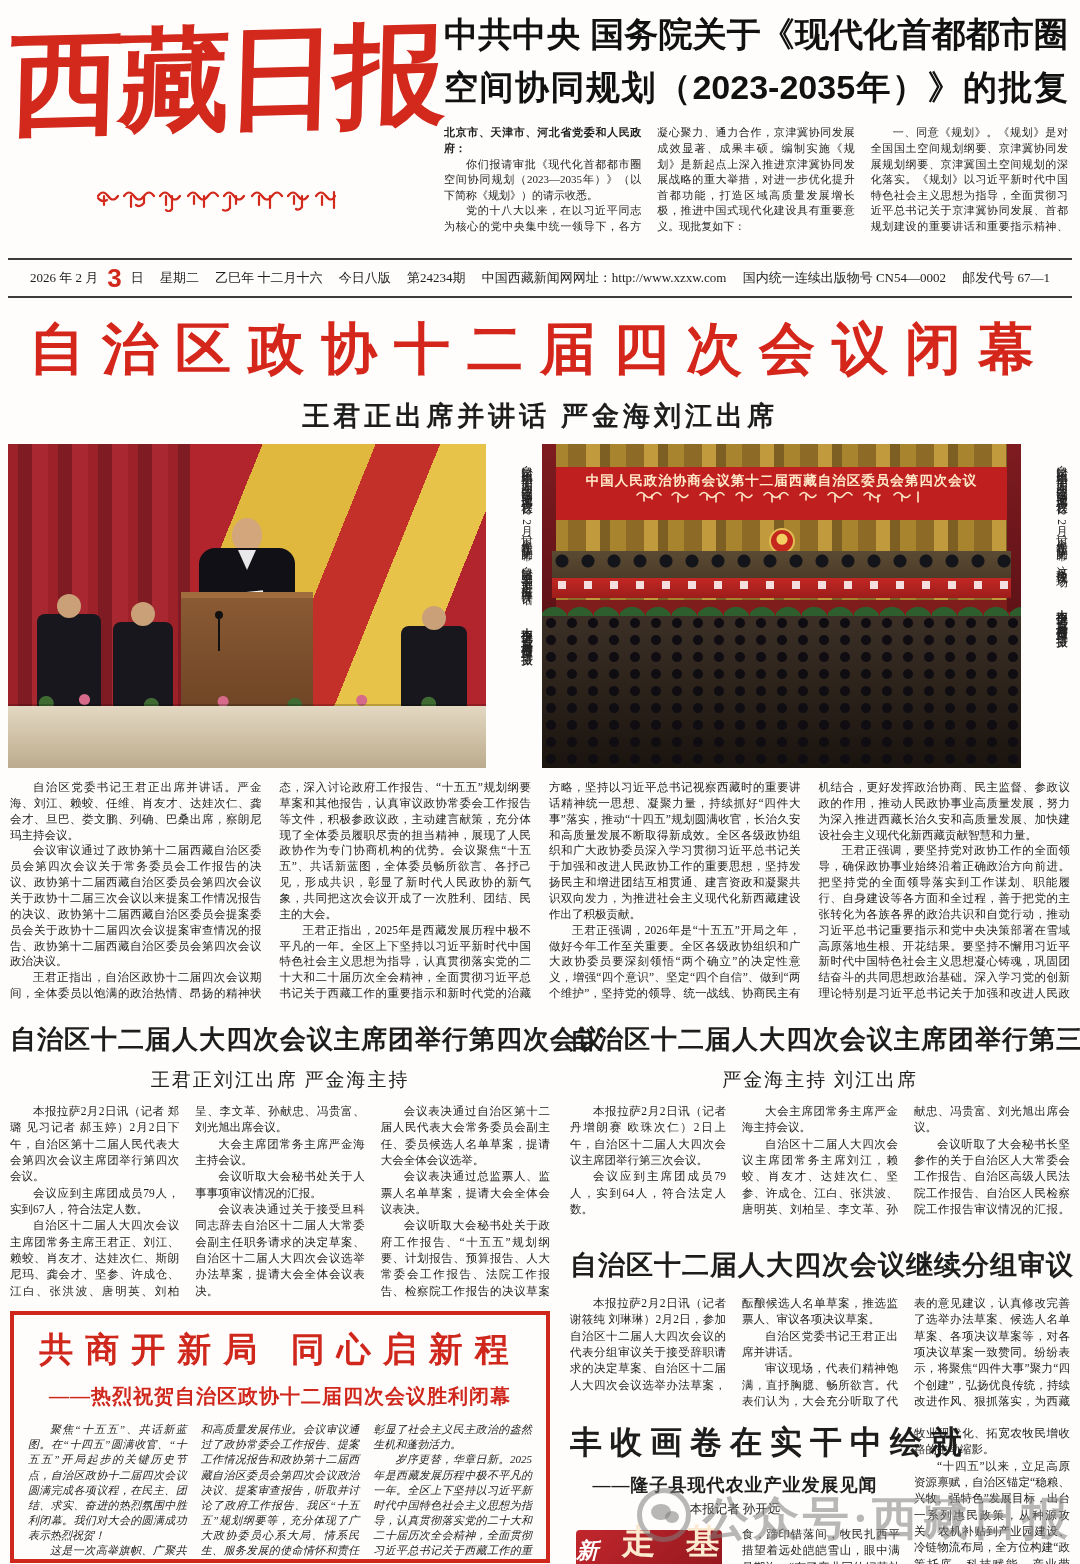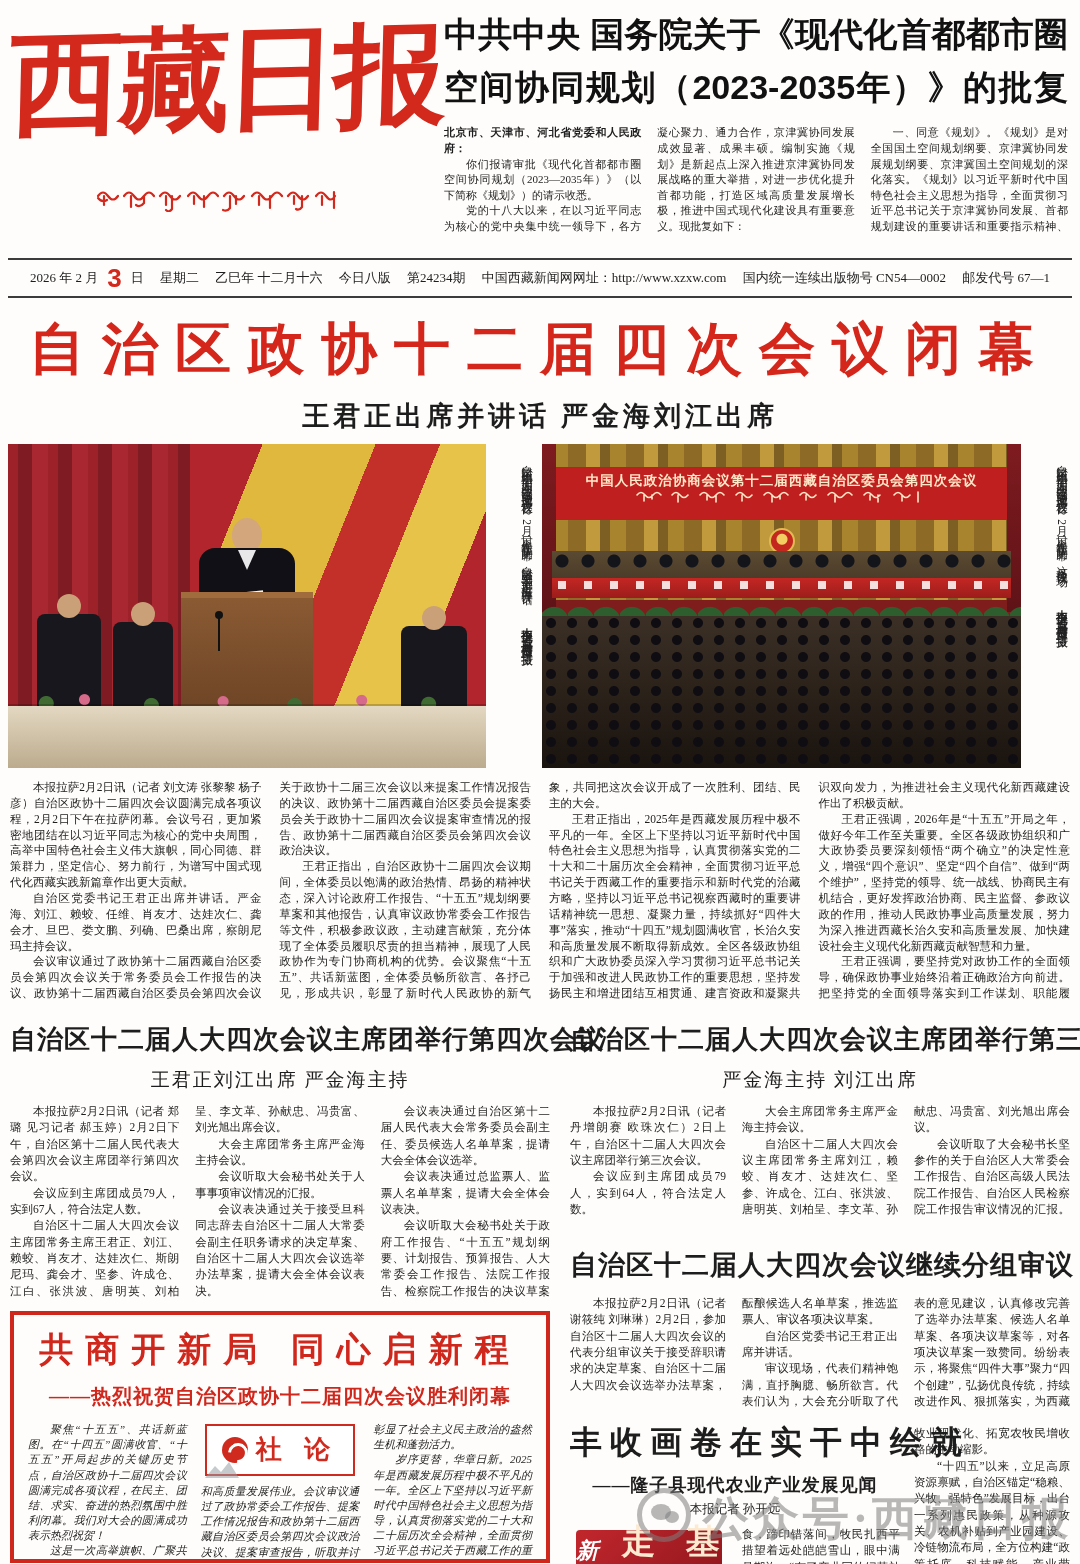--- a/index.html
+++ b/index.html
@@ -306,21 +306,20 @@
       <div class="pr-plants"></div>
       <div class="pr-audience"></div>
     </div>
     <div class="vcap">
       <span>自治区政协十二届四次会议圆满完成各项议程，2月2日下午在拉萨闭幕。这是会议现场。</span>
       <span class="vcap-credit">本报记者 旦增西旦 摄</span>
     </div>
   </div>
 
   <div class="lead-body col-paras">
-      <p>本报拉萨2月2日讯（记者 刘文涛 张黎黎 杨子彦）自治区政协十二届四次会议圆满完成各项议程，2月2日下午在拉萨闭幕。会议号召，更加紧密地团结在以习近平同志为核心的党中央周围，高举中国特色社会主义伟大旗帜，同心同德、群策群力，坚定信心、努力前行，为谱写中国式现代化西藏实践新篇章作出更大贡献。</p>
       <p>自治区党委书记王君正出席并讲话。严金海、刘江、赖蛟、任维、肖友才、达娃次仁、龚会才、旦巴、娄文鹏、列确、巴桑出席，察朗尼玛主持会议。</p>
       <p>会议审议通过了政协第十二届西藏自治区委员会第四次会议关于常务委员会工作报告的决议、政协第十二届西藏自治区委员会第四次会议关于政协十二届三次会议以来提案工作情况报告的决议、政协第十二届西藏自治区委员会提案委员会关于政协十二届四次会议提案审查情况的报告、政协第十二届西藏自治区委员会第四次会议政治决议。</p>
       <p>王君正指出，自治区政协十二届四次会议期间，全体委员以饱满的政治热情、昂扬的精神状态，深入讨论政府工作报告、“十五五”规划纲要草案和其他报告，认真审议政协常委会工作报告等文件，积极参政议政，主动建言献策，充分体现了全体委员履职尽责的担当精神，展现了人民政协作为专门协商机构的优势。会议聚焦“十五五”、共话新蓝图，全体委员畅所欲言、各抒己见，形成共识，彰显了新时代人民政协的新气象，共同把这次会议开成了一次胜利、团结、民主的大会。</p>
       <p>王君正指出，2025年是西藏发展历程中极不平凡的一年。全区上下坚持以习近平新时代中国特色社会主义思想为指导，认真贯彻落实党的二十大和二十届历次全会精神，全面贯彻习近平总书记关于西藏工作的重要指示和新时代党的治藏方略，坚持以习近平总书记视察西藏时的重要讲话精神统一思想、凝聚力量，持续抓好“四件大事”落实，推动“十四五”规划圆满收官，长治久安和高质量发展不断取得新成效。全区各级政协组织和广大政协委员深入学习贯彻习近平总书记关于加强和改进人民政协工作的重要思想，坚持发扬民主和增进团结互相贯通、建言资政和凝聚共识双向发力，为推进社会主义现代化新西藏建设作出了积极贡献。</p>
       <p>王君正强调，2026年是“十五五”开局之年，做好今年工作至关重要。全区各级政协组织和广大政协委员要深刻领悟“两个确立”的决定性意义，增强“四个意识”、坚定“四个自信”、做到“两个维护”，坚持党的领导、统一战线、协商民主有机结合，更好发挥政治协商、民主监督、参政议政的作用，推动人民政协事业高质量发展，努力为深入推进西藏长治久安和高质量发展、加快建设社会主义现代化新西藏贡献智慧和力量。</p>
       <p>王君正强调，要坚持党对政协工作的全面领导，确保政协事业始终沿着正确政治方向前进。把坚持党的全面领导落实到工作谋划、职能履行、自身建设等各方面和全过程，善于把党的主张转化为各族各界的政治共识和自觉行动，推动习近平总书记重要指示和党中央决策部署在雪域高原落地生根、开花结果。要坚持不懈用习近平新时代中国特色社会主义思想凝心铸魂，巩固团结奋斗的共同思想政治基础。深入学习党的创新理论特别是习近平总书记关于加强和改进人民政协工作的重要思想，自觉用以武装头脑，推动各族各界人士进一步实现政治上团结合作、思想上共同进步、行动上步调一致。要紧紧围绕党委中心工作履职尽责，积极为建设社会主义现代化新西藏献计出力。坚持把政协工作置于西藏工作大局中思考谋划推动，围绕“四件大事”落实、“十五五”规划实施，深入推进协商议政，提出有针对性、可操作性的对策建议，着力加强民主监督，切实做到协商有方、监督有力、参政有为。(下转第二版)</p>
     </div>
 
   <div class="mid">
 
@@ -341,27 +340,20 @@
 
       <div class="editorial">
         <div class="ed-headline hei">共商开新局  同心启新程</div>
         <div class="ed-subhead">——热烈祝贺自治区政协十二届四次会议胜利闭幕</div>
         <div class="ed-cols">
           <div class="ed-col col-paras">
               <p>聚焦“十五五”、共话新蓝图。在“十四五”圆满收官、“十五五”开局起步的关键历史节点，自治区政协十二届四次会议圆满完成各项议程，在民主、团结、求实、奋进的热烈氛围中胜利闭幕。我们对大会的圆满成功表示热烈祝贺！</p>
               <p>这是一次高举旗帜、广聚共识的大会，是一次求真务实、团结奋进的大会。会议期间，王君正等自治区领导深入各界别小组亲切看望委员，与委员们协商交流，深入听取大家意见和建议。广大政协委员以饱满的政治热情和高度负责的态度，深入协商议政、积极建言献策、广泛凝聚共识，共襄长治久安</p>
             </div>
           <div class="ed-col">
-            <div class="shelun-badge">
-              <svg class="shelun-mtn" width="40" height="18" viewBox="0 0 40 18">
-                <path d="M0 18 L10 6 L16 12 L24 2 L34 18 Z" fill="#9aa0a6"></path>
-              </svg>
-              <span class="shelun-logo"></span>
-              <span class="shelun-text">社 论</span>
-            </div>
             <div class="col-paras cont-first">
                 <p>和高质量发展伟业。会议审议通过了政协常委会工作报告、提案工作情况报告和政协第十二届西藏自治区委员会第四次会议政治决议、提案审查报告，听取并讨论了政府工作报告、我区“十五五”规划纲要等，充分体现了广大政协委员心系大局、情系民生、服务发展的使命情怀和责任担当，展示了政协委员爱党、爱国、爱社会主义的家国情怀，</p>
               </div>
           </div>
           <div class="ed-col">
             <div class="col-paras cont-first">
                 <p>彰显了社会主义民主政治的盎然生机和蓬勃活力。</p>
                 <p>岁序更替，华章日新。2025年是西藏发展历程中极不平凡的一年。全区上下坚持以习近平新时代中国特色社会主义思想为指导，认真贯彻落实党的二十大和二十届历次全会精神，全面贯彻习近平总书记关于西藏工作的重要指示和新时代党的治藏方略，坚持以习近平总书记视察西藏时的重要讲话精神统一思想、凝聚力量，持续抓好“四件大事”落实，推动“十四五”规划圆满收官，长治久安和高质量发展不断取得新成效。</p>
               </div>
 

